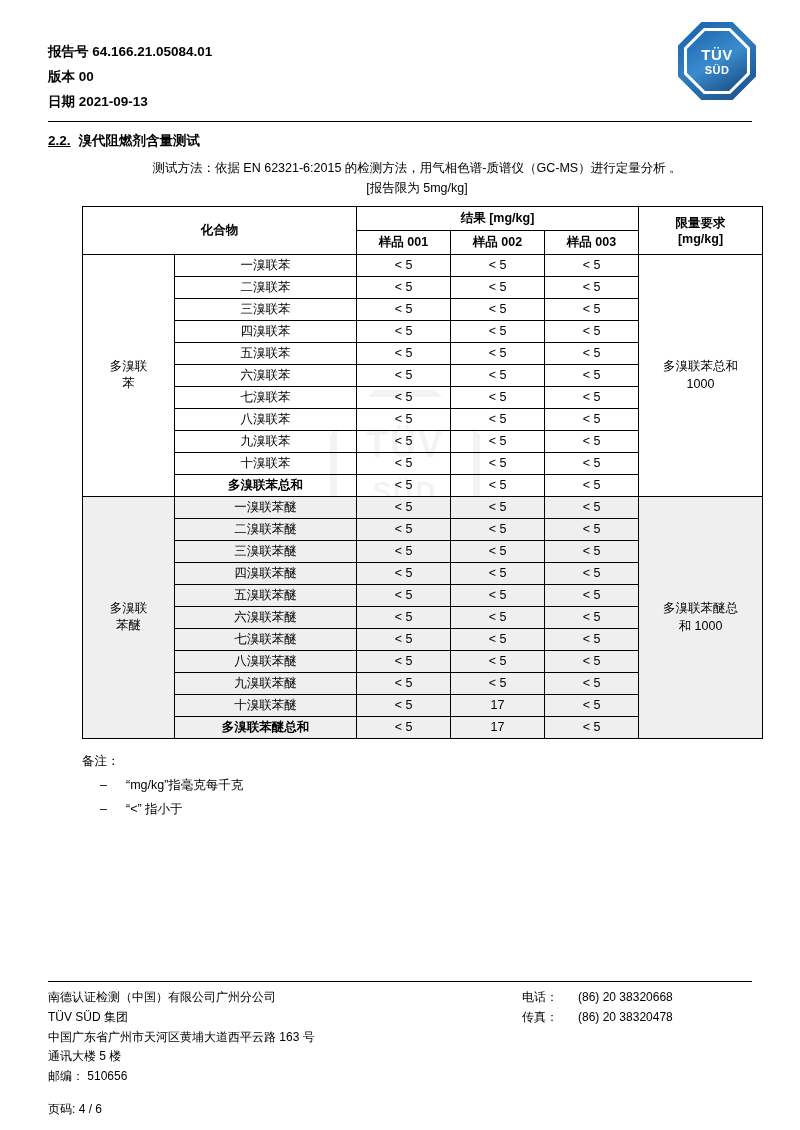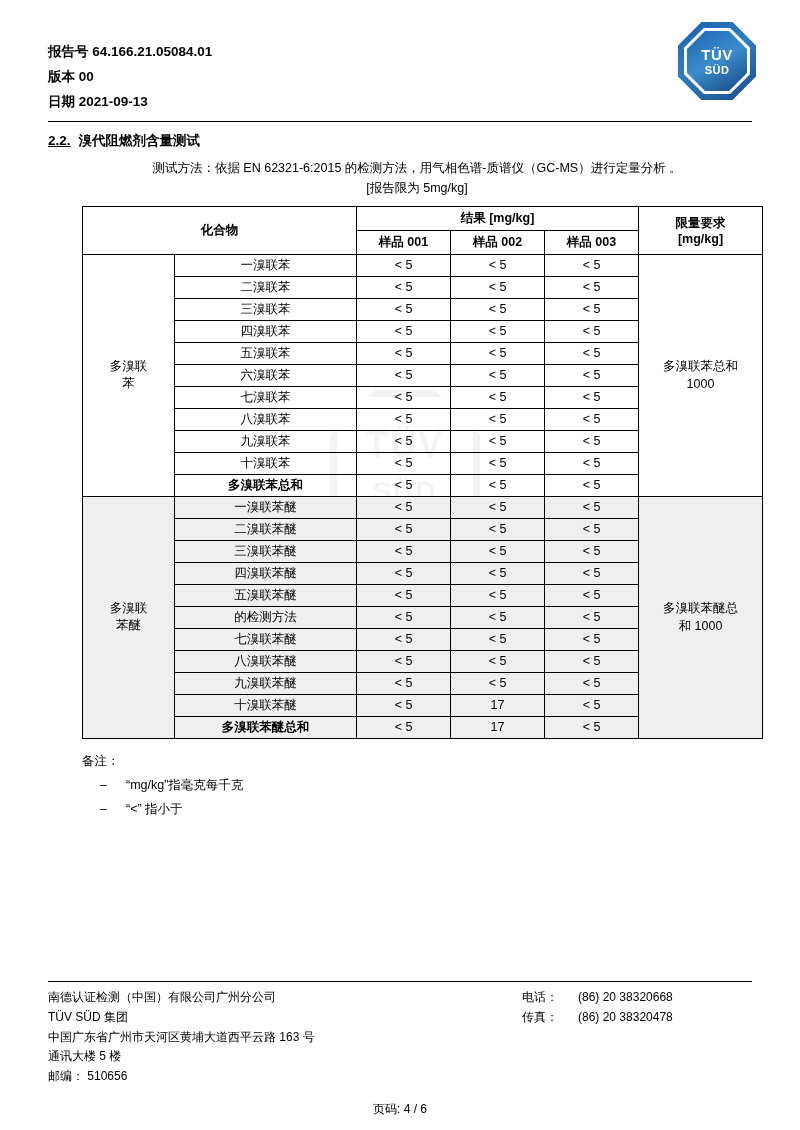--- a/index.html
+++ b/index.html
@@ -237,21 +237,21 @@
   }
   .footer-right {
     text-align: left;
     min-width: 230px;
   }
   .footer-right-row {
     display: flex;
   }
   .fr-label { width: 56px; }
   .page-num {
-    text-align: center;
+    text-align: left;
     font-size: 12px;
     margin-top: 14px;
   }
 </style>
 </head>
 <body>
 
 <div class="page">
 
   <div class="watermark">
@@ -419,21 +419,21 @@
           <td>&lt; 5</td>
           <td>&lt; 5</td>
         </tr>
         <tr class="shaded">
           <td class="compound">五溴联苯醚</td>
           <td>&lt; 5</td>
           <td>&lt; 5</td>
           <td>&lt; 5</td>
         </tr>
         <tr class="shaded">
-          <td class="compound">的检测方法</td>
+          <td class="compound">六溴联苯醚</td>
           <td>&lt; 5</td>
           <td>&lt; 5</td>
           <td>&lt; 5</td>
         </tr>
         <tr class="shaded">
           <td class="compound">七溴联苯醚</td>
           <td>&lt; 5</td>
           <td>&lt; 5</td>
           <td>&lt; 5</td>
         </tr>

